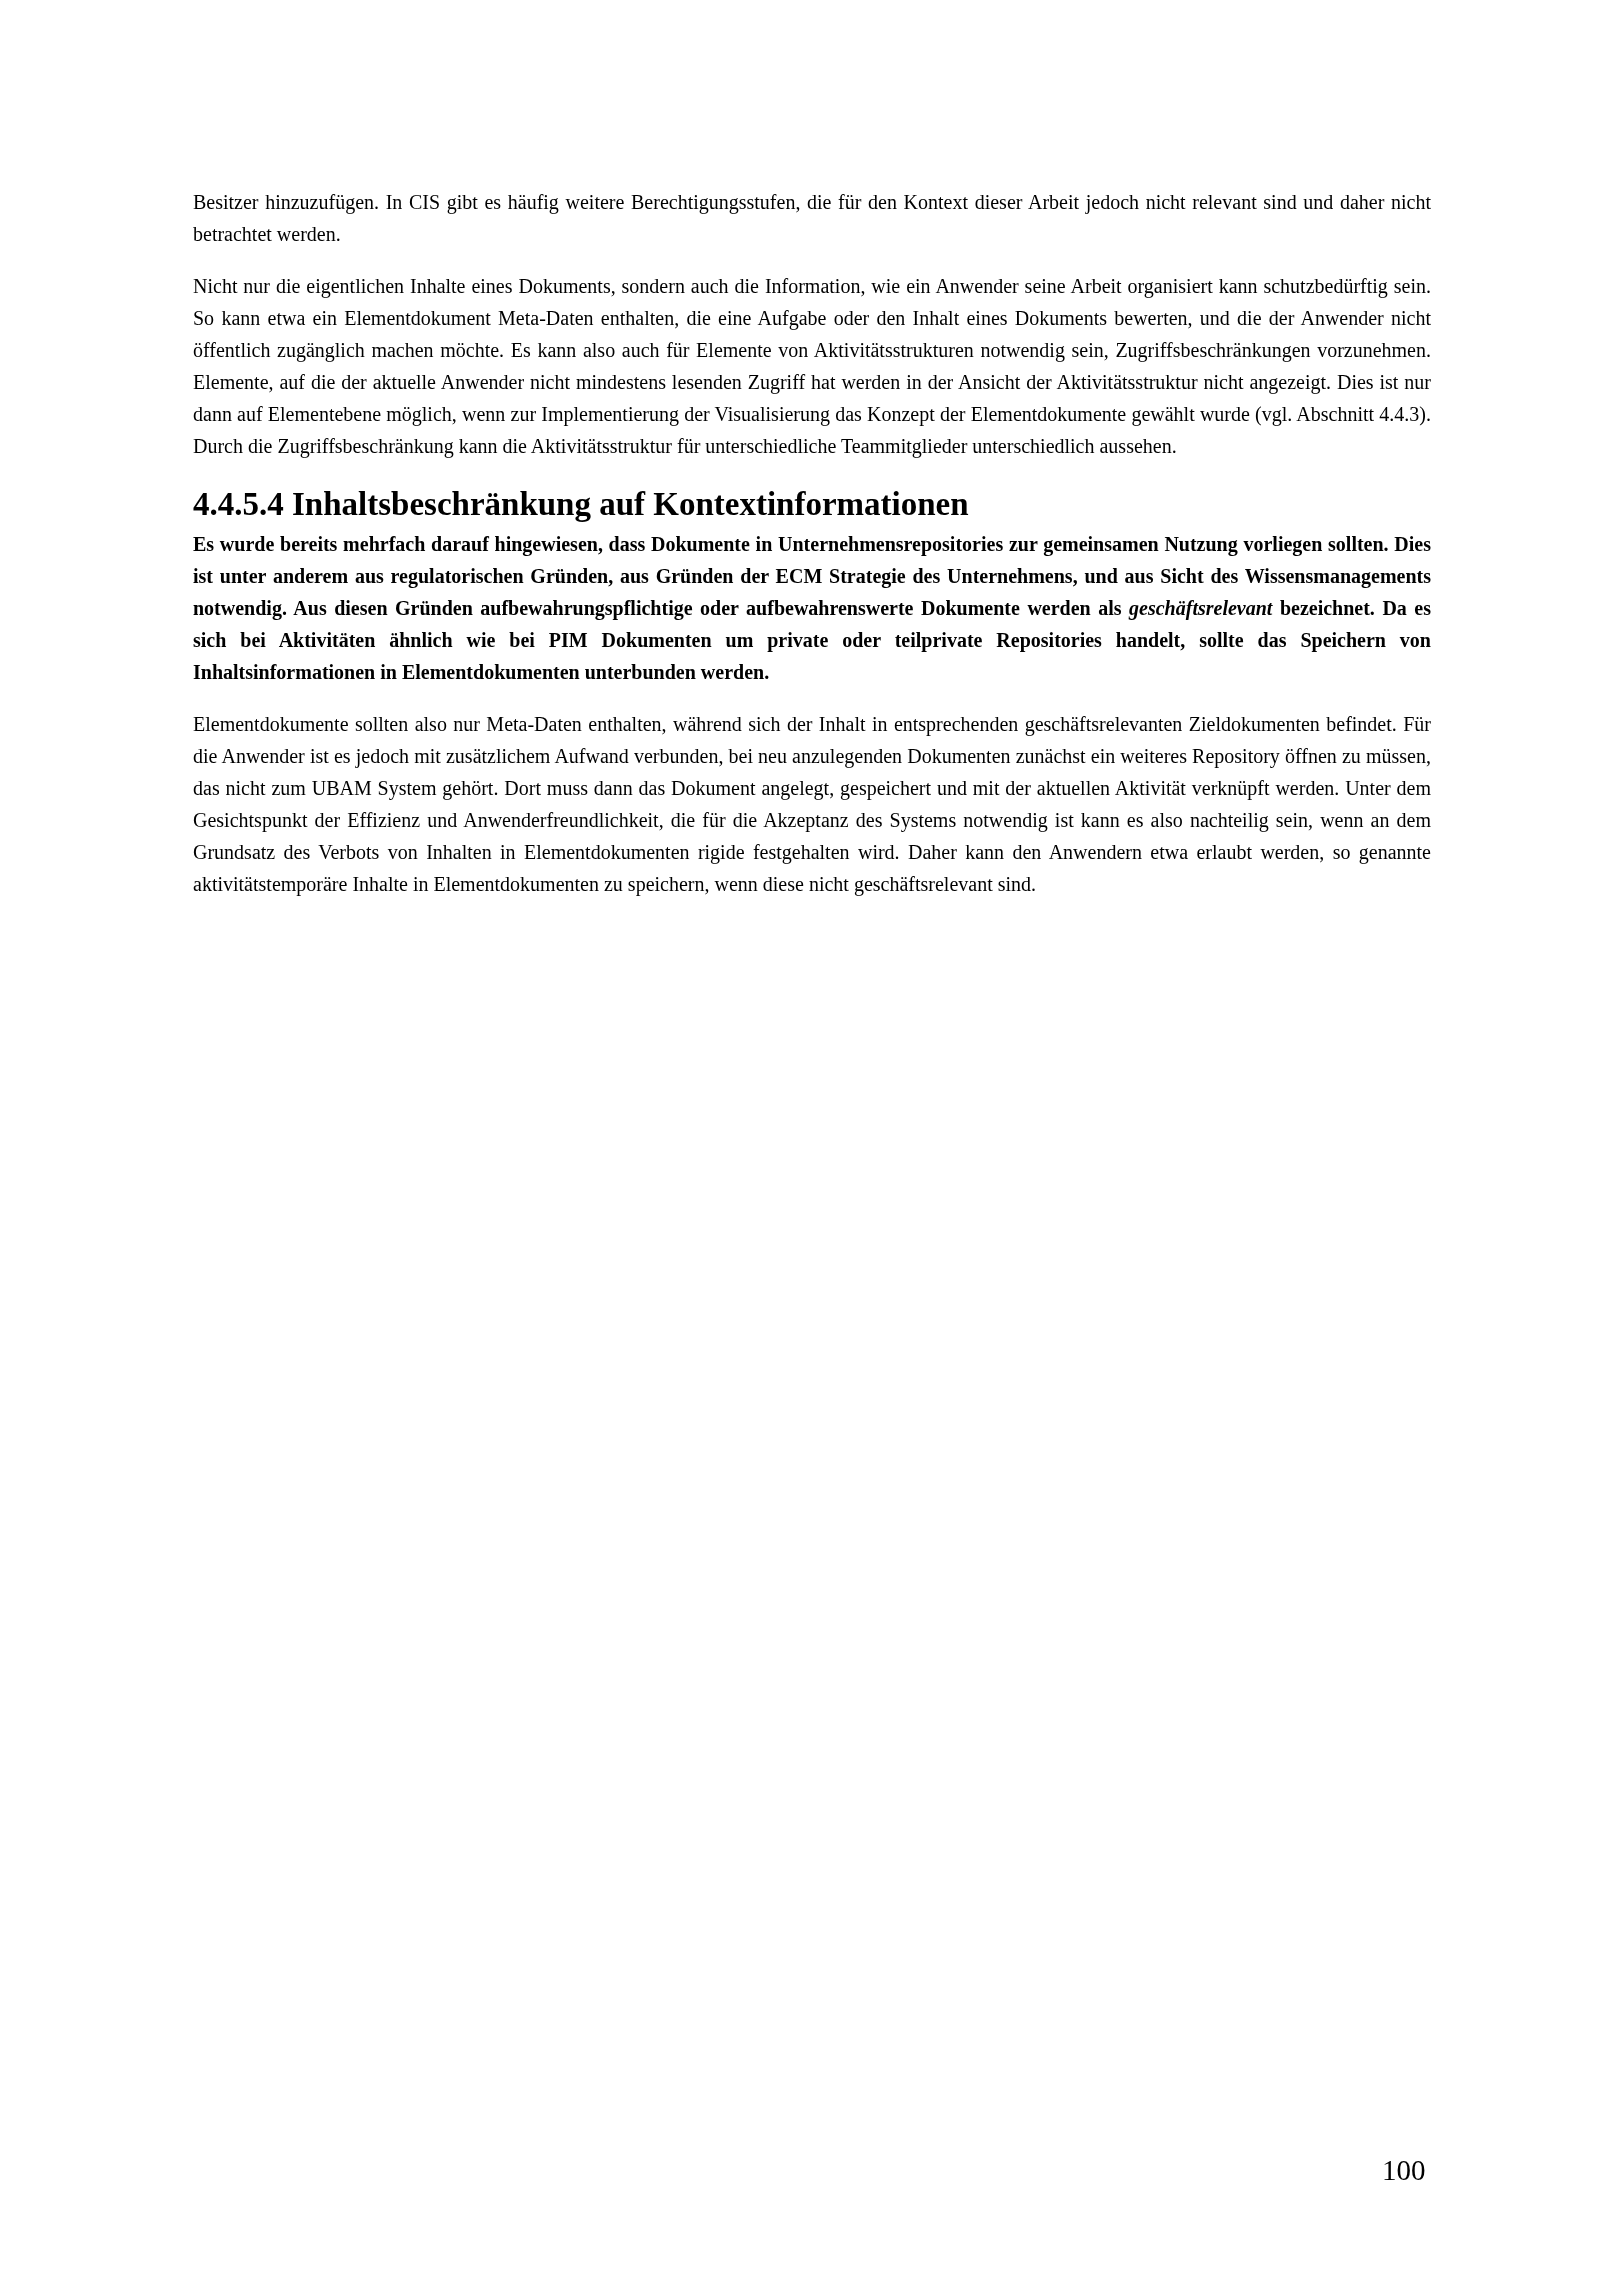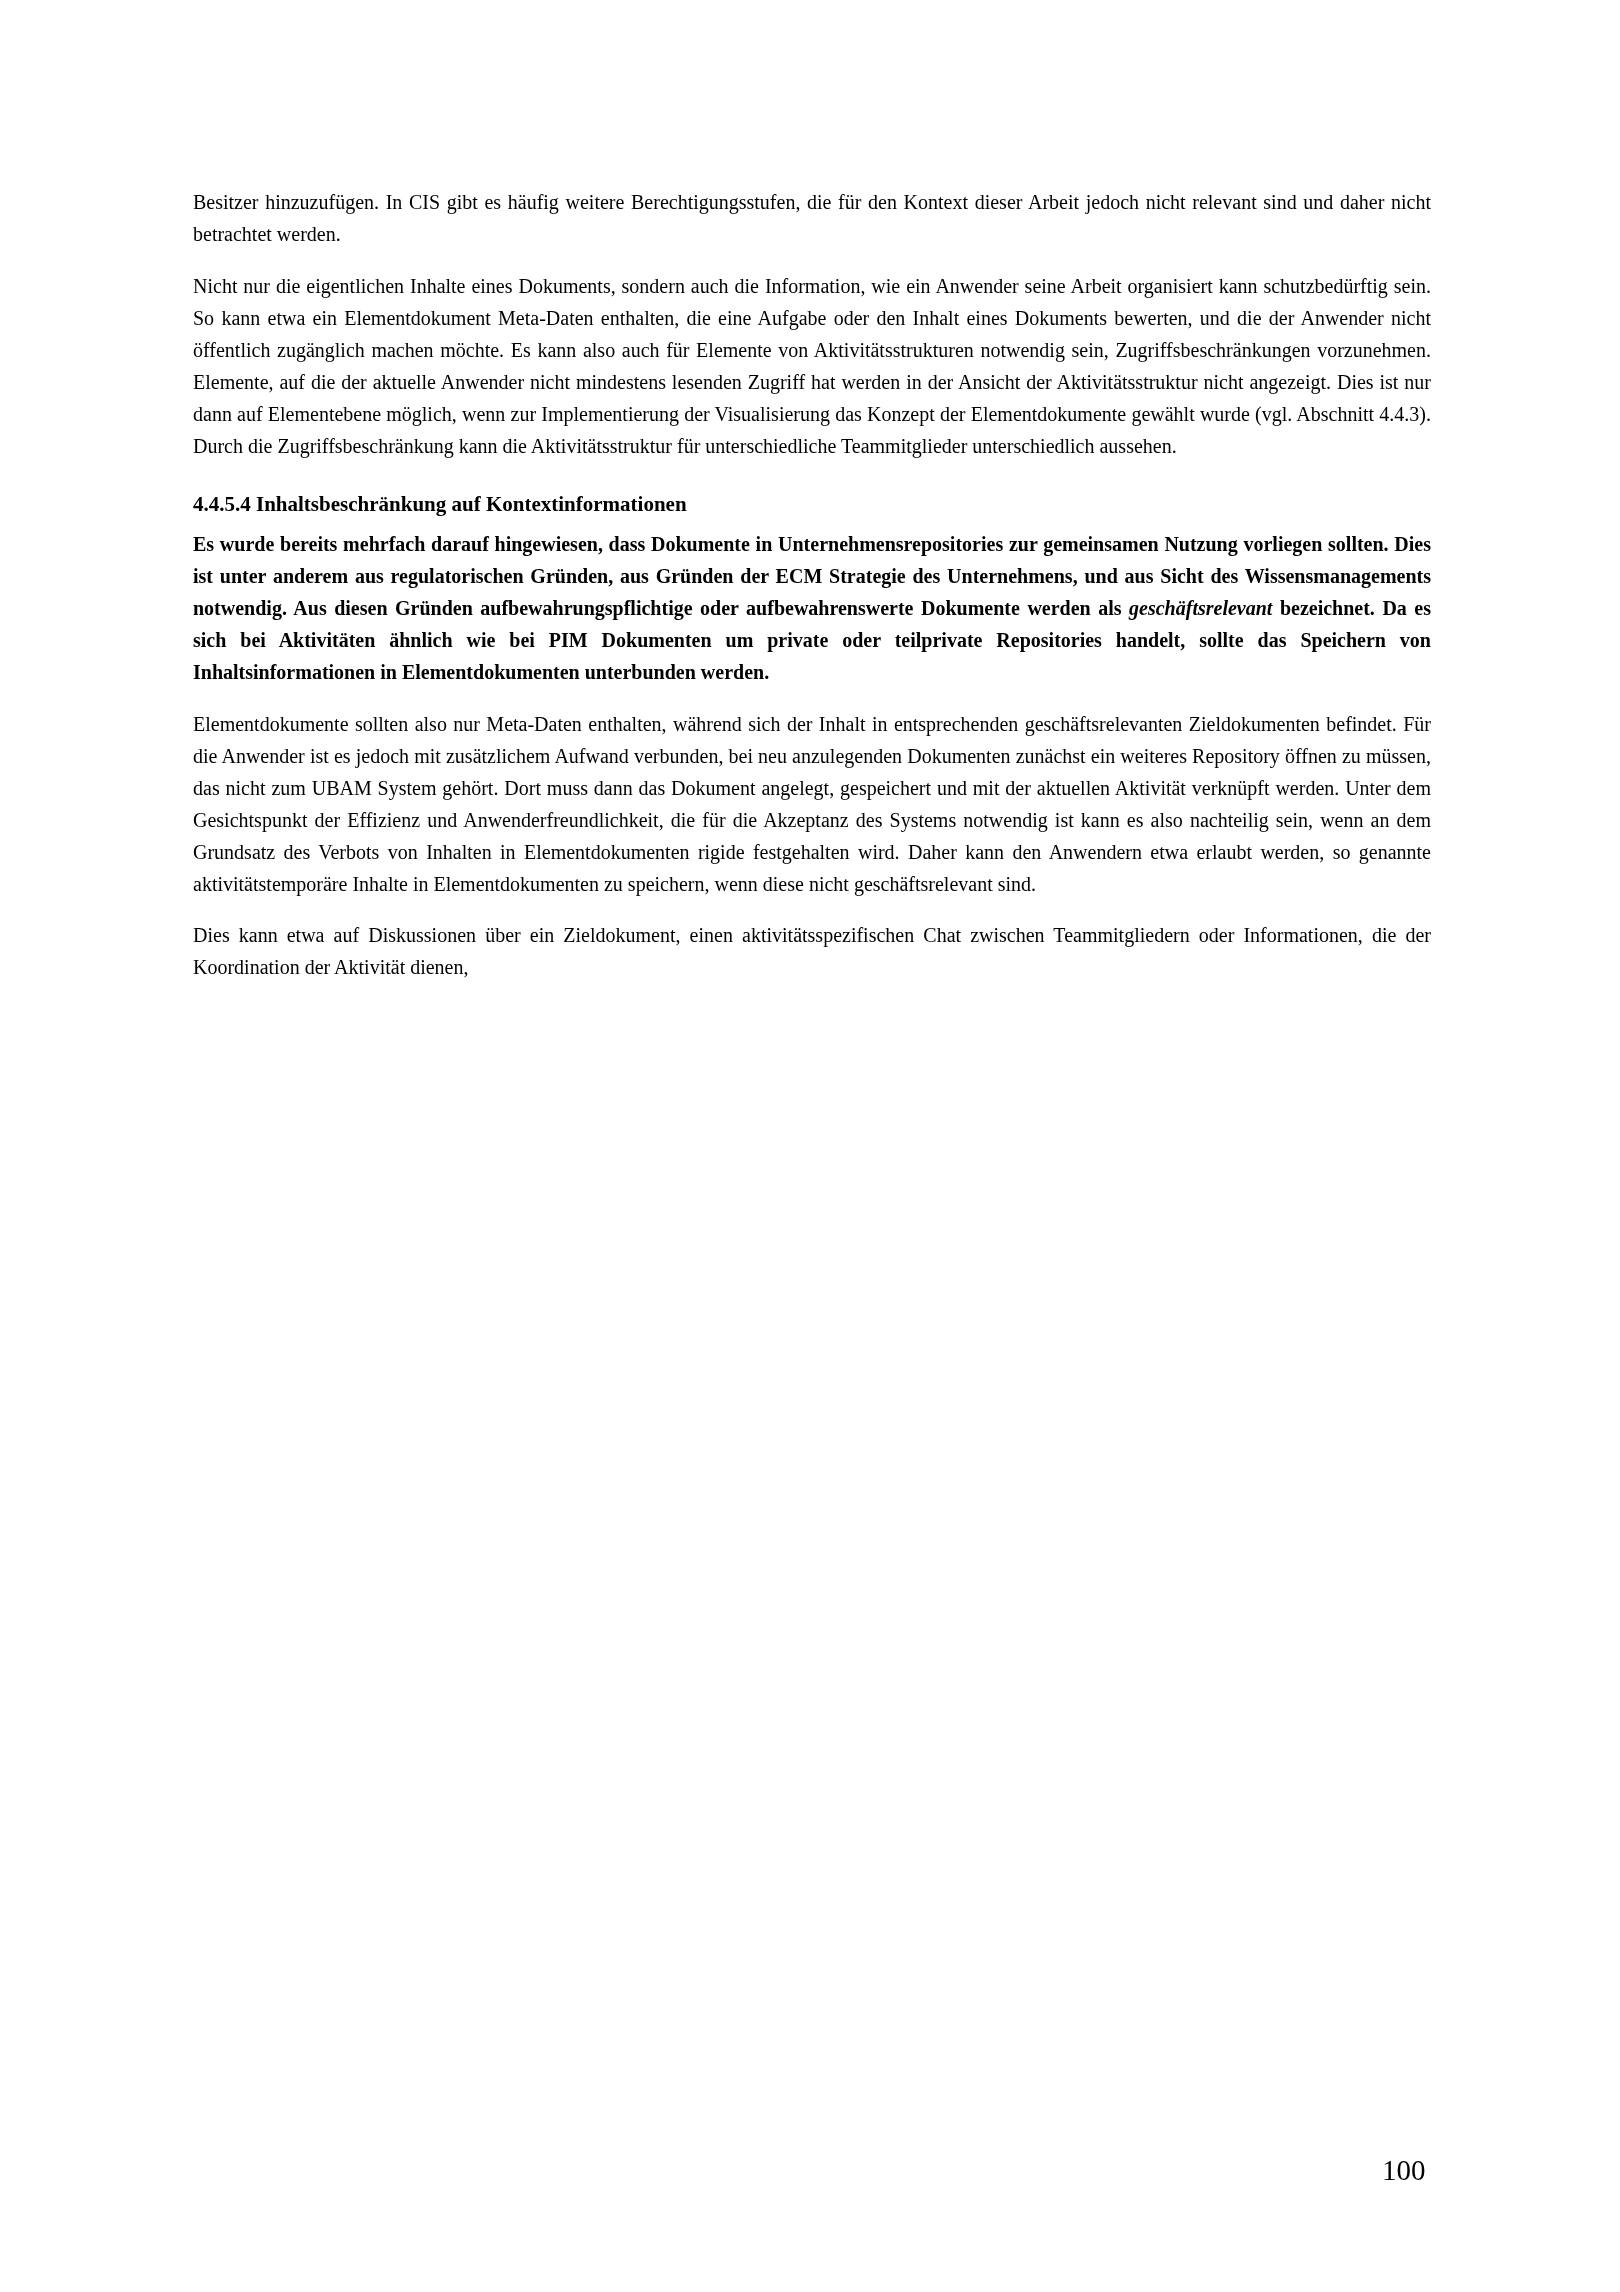--- a/index.html
+++ b/index.html
@@ -23,21 +23,21 @@
   }
   p.body {
     margin: 0 0 19.6px 0;
     font-size: 20px;
     line-height: 32px;
     text-align: justify;
     hyphens: manual;
   }
   h4.section {
     margin: 17.6px 0 0 0;
-    font-size: 21px;
+    font-size: 33px;
     font-weight: bold;
     line-height: 47px;
   }
   p.after-heading {
     margin-top: 0;
     font-weight: bold;
   }
   em.term {
     font-style: italic;
   }
@@ -54,17 +54,16 @@
 
 <div class="page">
   <p class="body">Besitzer hinzuzufügen. In CIS gibt es häufig weitere Berechtigungsstufen, die für den Kontext dieser Arbeit jedoch nicht relevant sind und daher nicht betrachtet werden.</p>
   <p class="body">Nicht nur die eigentlichen Inhalte eines Dokuments, sondern auch die Information, wie ein Anwender seine Arbeit organisiert kann schutzbedürftig sein. So kann etwa ein Element­dokument Meta-Daten enthalten, die eine Aufgabe oder den Inhalt eines Dokuments bewer­ten, und die der Anwender nicht öffentlich zugänglich machen möchte. Es kann also auch für Elemente von Aktivitätsstrukturen notwendig sein, Zugriffsbeschränkungen vorzunehmen. Elemente, auf die der aktuelle Anwender nicht mindestens lesenden Zugriff hat werden in der Ansicht der Aktivitätsstruktur nicht angezeigt. Dies ist nur dann auf Elementebene möglich, wenn zur Implementierung der Visualisierung das Konzept der Elementdokumente gewählt wurde (vgl. Abschnitt 4.4.3). Durch die Zugriffsbeschränkung kann die Aktivitätsstruktur für unterschiedliche Teammitglieder unterschiedlich aussehen.</p>
 
   <h4 class="section">4.4.5.4 Inhaltsbeschränkung auf Kontextinformationen</h4>
 
   <p class="body after-heading"><span>Es wurde bereits mehrfach darauf hingewiesen, dass Dokumente in Unternehmensrepositories zur gemeinsamen Nutzung vorliegen sollten. Dies ist unter anderem aus regulatorischen Gründen, aus Gründen der ECM Strategie des Unternehmens, und aus Sicht des Wissens­managements notwendig. Aus diesen Gründen aufbewahrungspflichtige oder aufbewahrenswerte Dokumente werden als </span><em class="term">geschäftsrelevant</em><span> bezeichnet. Da es sich bei Aktivitäten ähnlich wie bei PIM Dokumenten um private oder teilprivate Repositories handelt, sollte das Speichern von Inhaltsinformationen in Elementdokumenten unterbunden werden.</span></p>
 
   <p class="body">Elementdokumente sollten also nur Meta-Daten enthalten, während sich der Inhalt in ent­sprechenden geschäftsrelevanten Zieldokumenten befindet. Für die Anwender ist es jedoch mit zusätzlichem Aufwand verbunden, bei neu anzulegenden Dokumenten zunächst ein weiteres Repository öffnen zu müssen, das nicht zum UBAM System gehört. Dort muss dann das Dokument angelegt, gespeichert und mit der aktuellen Aktivität verknüpft werden. Unter dem Gesichtspunkt der Effizienz und Anwenderfreundlichkeit, die für die Akzeptanz des Systems notwendig ist kann es also nachteilig sein, wenn an dem Grundsatz des Verbots von Inhalten in Elementdokumenten rigide festgehalten wird. Daher kann den Anwendern etwa erlaubt werden, so genannte aktivitätstemporäre Inhalte in Elementdokumenten zu speichern, wenn diese nicht geschäftsrelevant sind.</p>
-  <p class="body">Dies kann etwa auf Diskussionen über ein Zieldokument, einen aktivitätsspezifischen Chat zwischen Teammitgliedern oder Informationen, die der Koordination der Aktivität dienen,</p>
 </div>
 
 <div class="page-number">100</div>
 
 
 </body></html>

